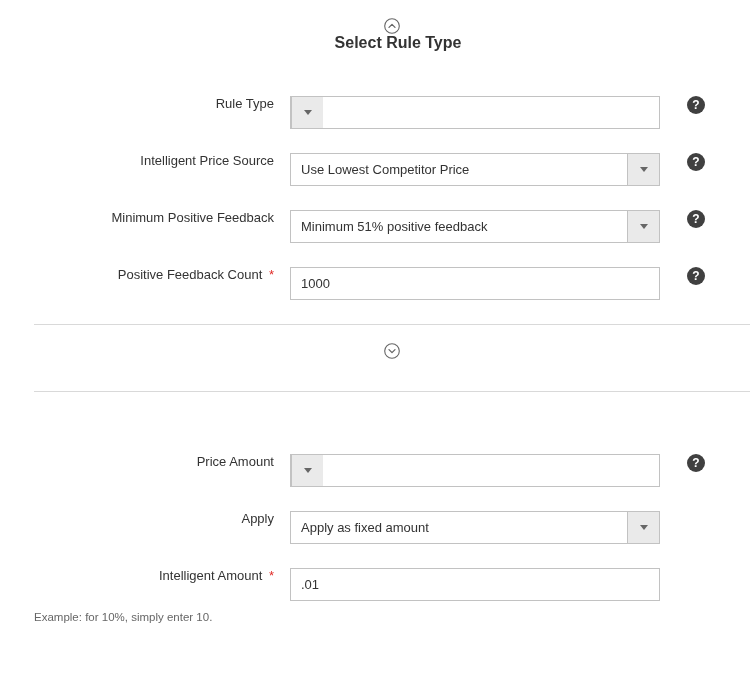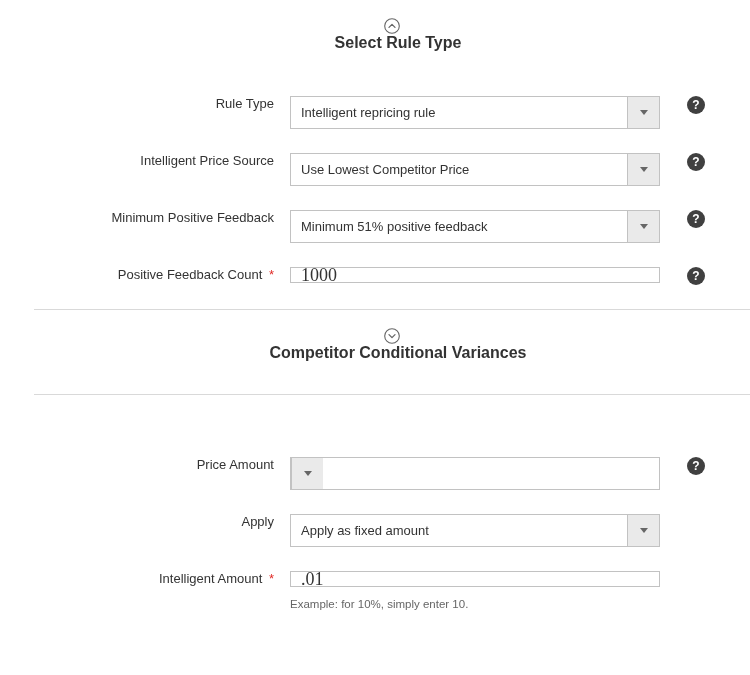--- a/index.html
+++ b/index.html
@@ -94,27 +94,27 @@
       cursor: pointer;
     }
     .select-trigger svg {
       width: 8px;
       height: 5px;
       display: block;
     }
     .text-input {
       flex: 1;
       max-width: 370px;
-      height: 16px;
+      height: 33px;
       border: 1px solid #c2c2c2;
       background: #fff;
       padding: 0 10px;
-      font-size: 18px;
-      color: #333;
-      font-family: Liberation Serif, serif;
+      font-size: 13px;
+      color: #333;
+      font-family: Liberation Sans, sans-serif;
       outline: none;
     }
     .help-col {
       width: 40px;
       display: flex;
       justify-content: center;
       align-items: center;
     }
     .help-icon {
       width: 18px;
@@ -129,20 +129,21 @@
       justify-content: center;
       cursor: pointer;
     }
     .spacer-help {
       width: 40px;
     }
     .note-row {
       display: flex;
       margin-top: -16px;
       margin-bottom: 10px;
+      flex-direction: column;
     }
     .note {
       font-size: 11.5px;
       color: #666;
       padding-top: 2px;
     }
   </style>
 </head>
 <body>
 
@@ -156,21 +157,20 @@
     </span>
     <div class="section-title">Select Rule Type</div>
   </div>
 
   <div class="form-rows">
 
     <div class="form-row">
       <div class="label-col">Rule Type</div>
       <div class="control-col">
         <div class="select-wrap">
-          <div class="select-value">Intelligent repricing rule</div>
           <div class="select-trigger">
             <svg viewBox="0 0 8 5">
                 <path d="M0 0 L4 5 L8 0 Z" fill="#666"></path>
               </svg>
           </div>
         </div>
       </div>
       <div class="help-col">
         <div class="help-icon">?</div>
       </div>
@@ -228,21 +228,20 @@
 </div>
 
 <div class="section">
   <div class="section-header">
     <span class="chevron">
       <svg viewBox="0 0 16 16">
           <circle cx="8" cy="8" r="7.3" fill="none" stroke="#666" stroke-width="1.1"></circle>
           <path d="M5 6.6 L8 9.6 L11 6.6" fill="none" stroke="#666" stroke-width="1.3" stroke-linecap="round" stroke-linejoin="round"></path>
         </svg>
     </span>
-    <div class="section-title">Competitor Conditional Variances</div>
   </div>
   <hr class="section-divider">
 </div>
 
 <div class="section">
 
   <div class="form-rows" style="padding-top:50px">
 
     <div class="form-row">
       <div class="label-col">Price Amount</div>

